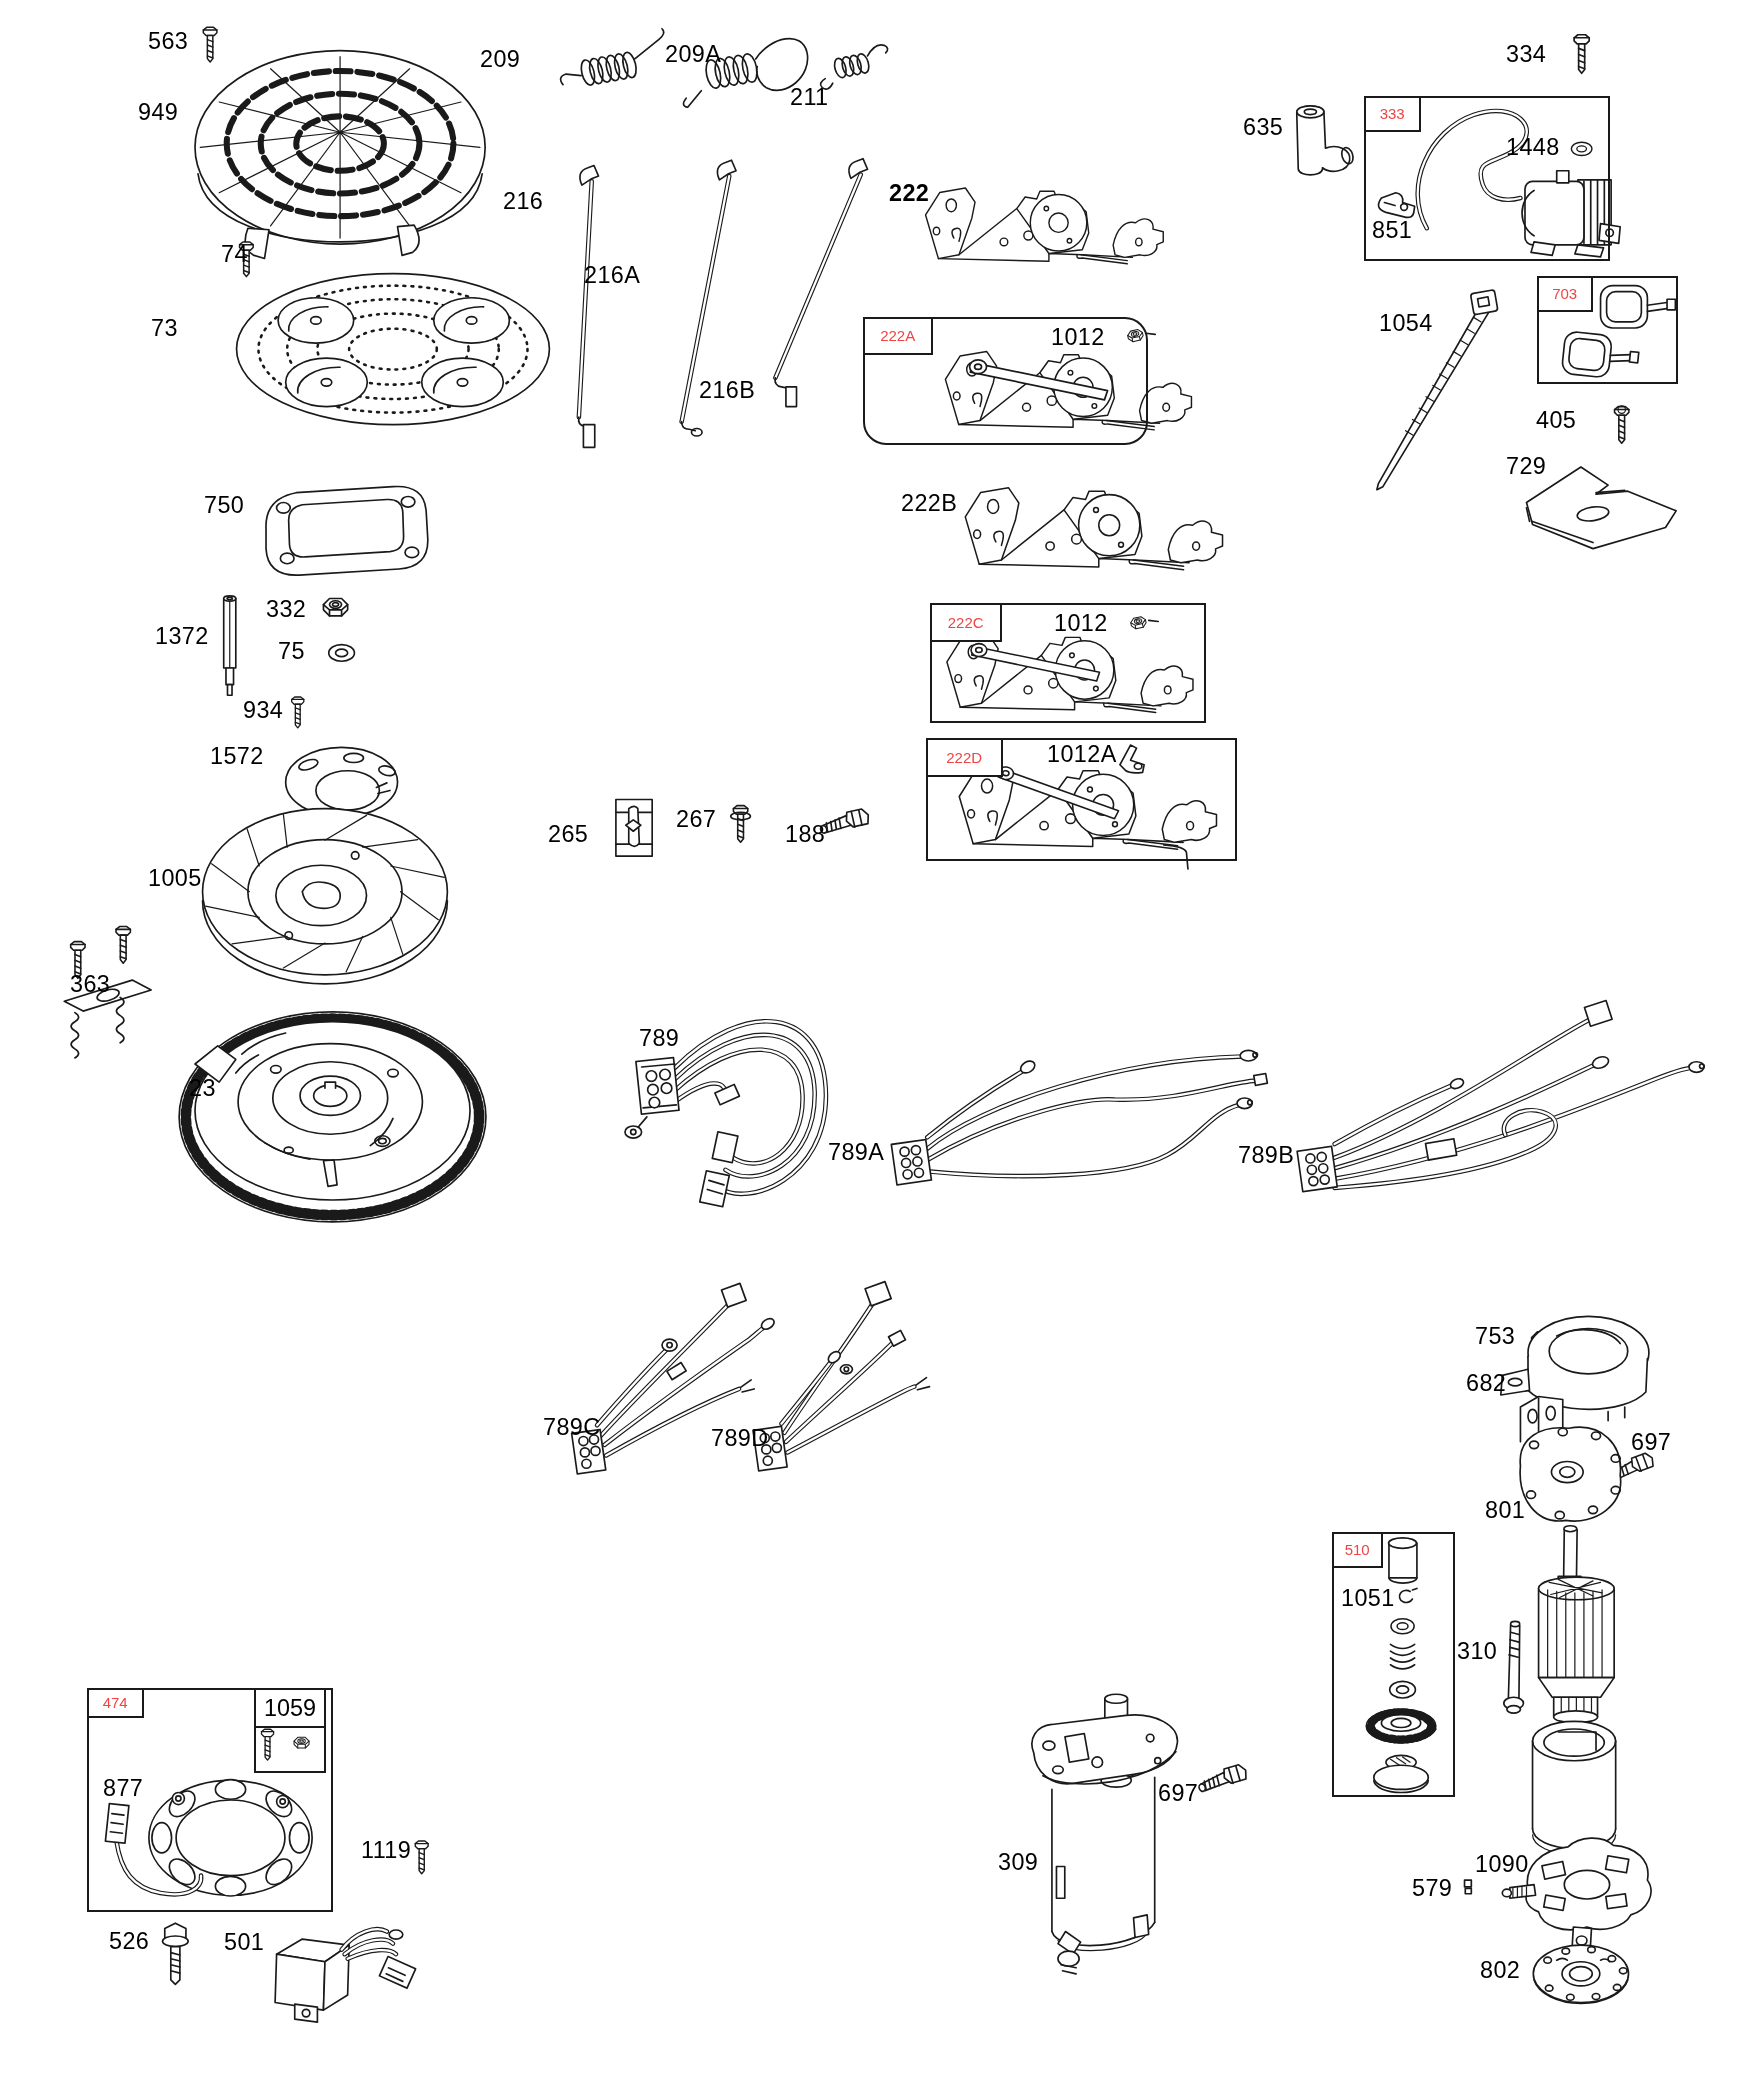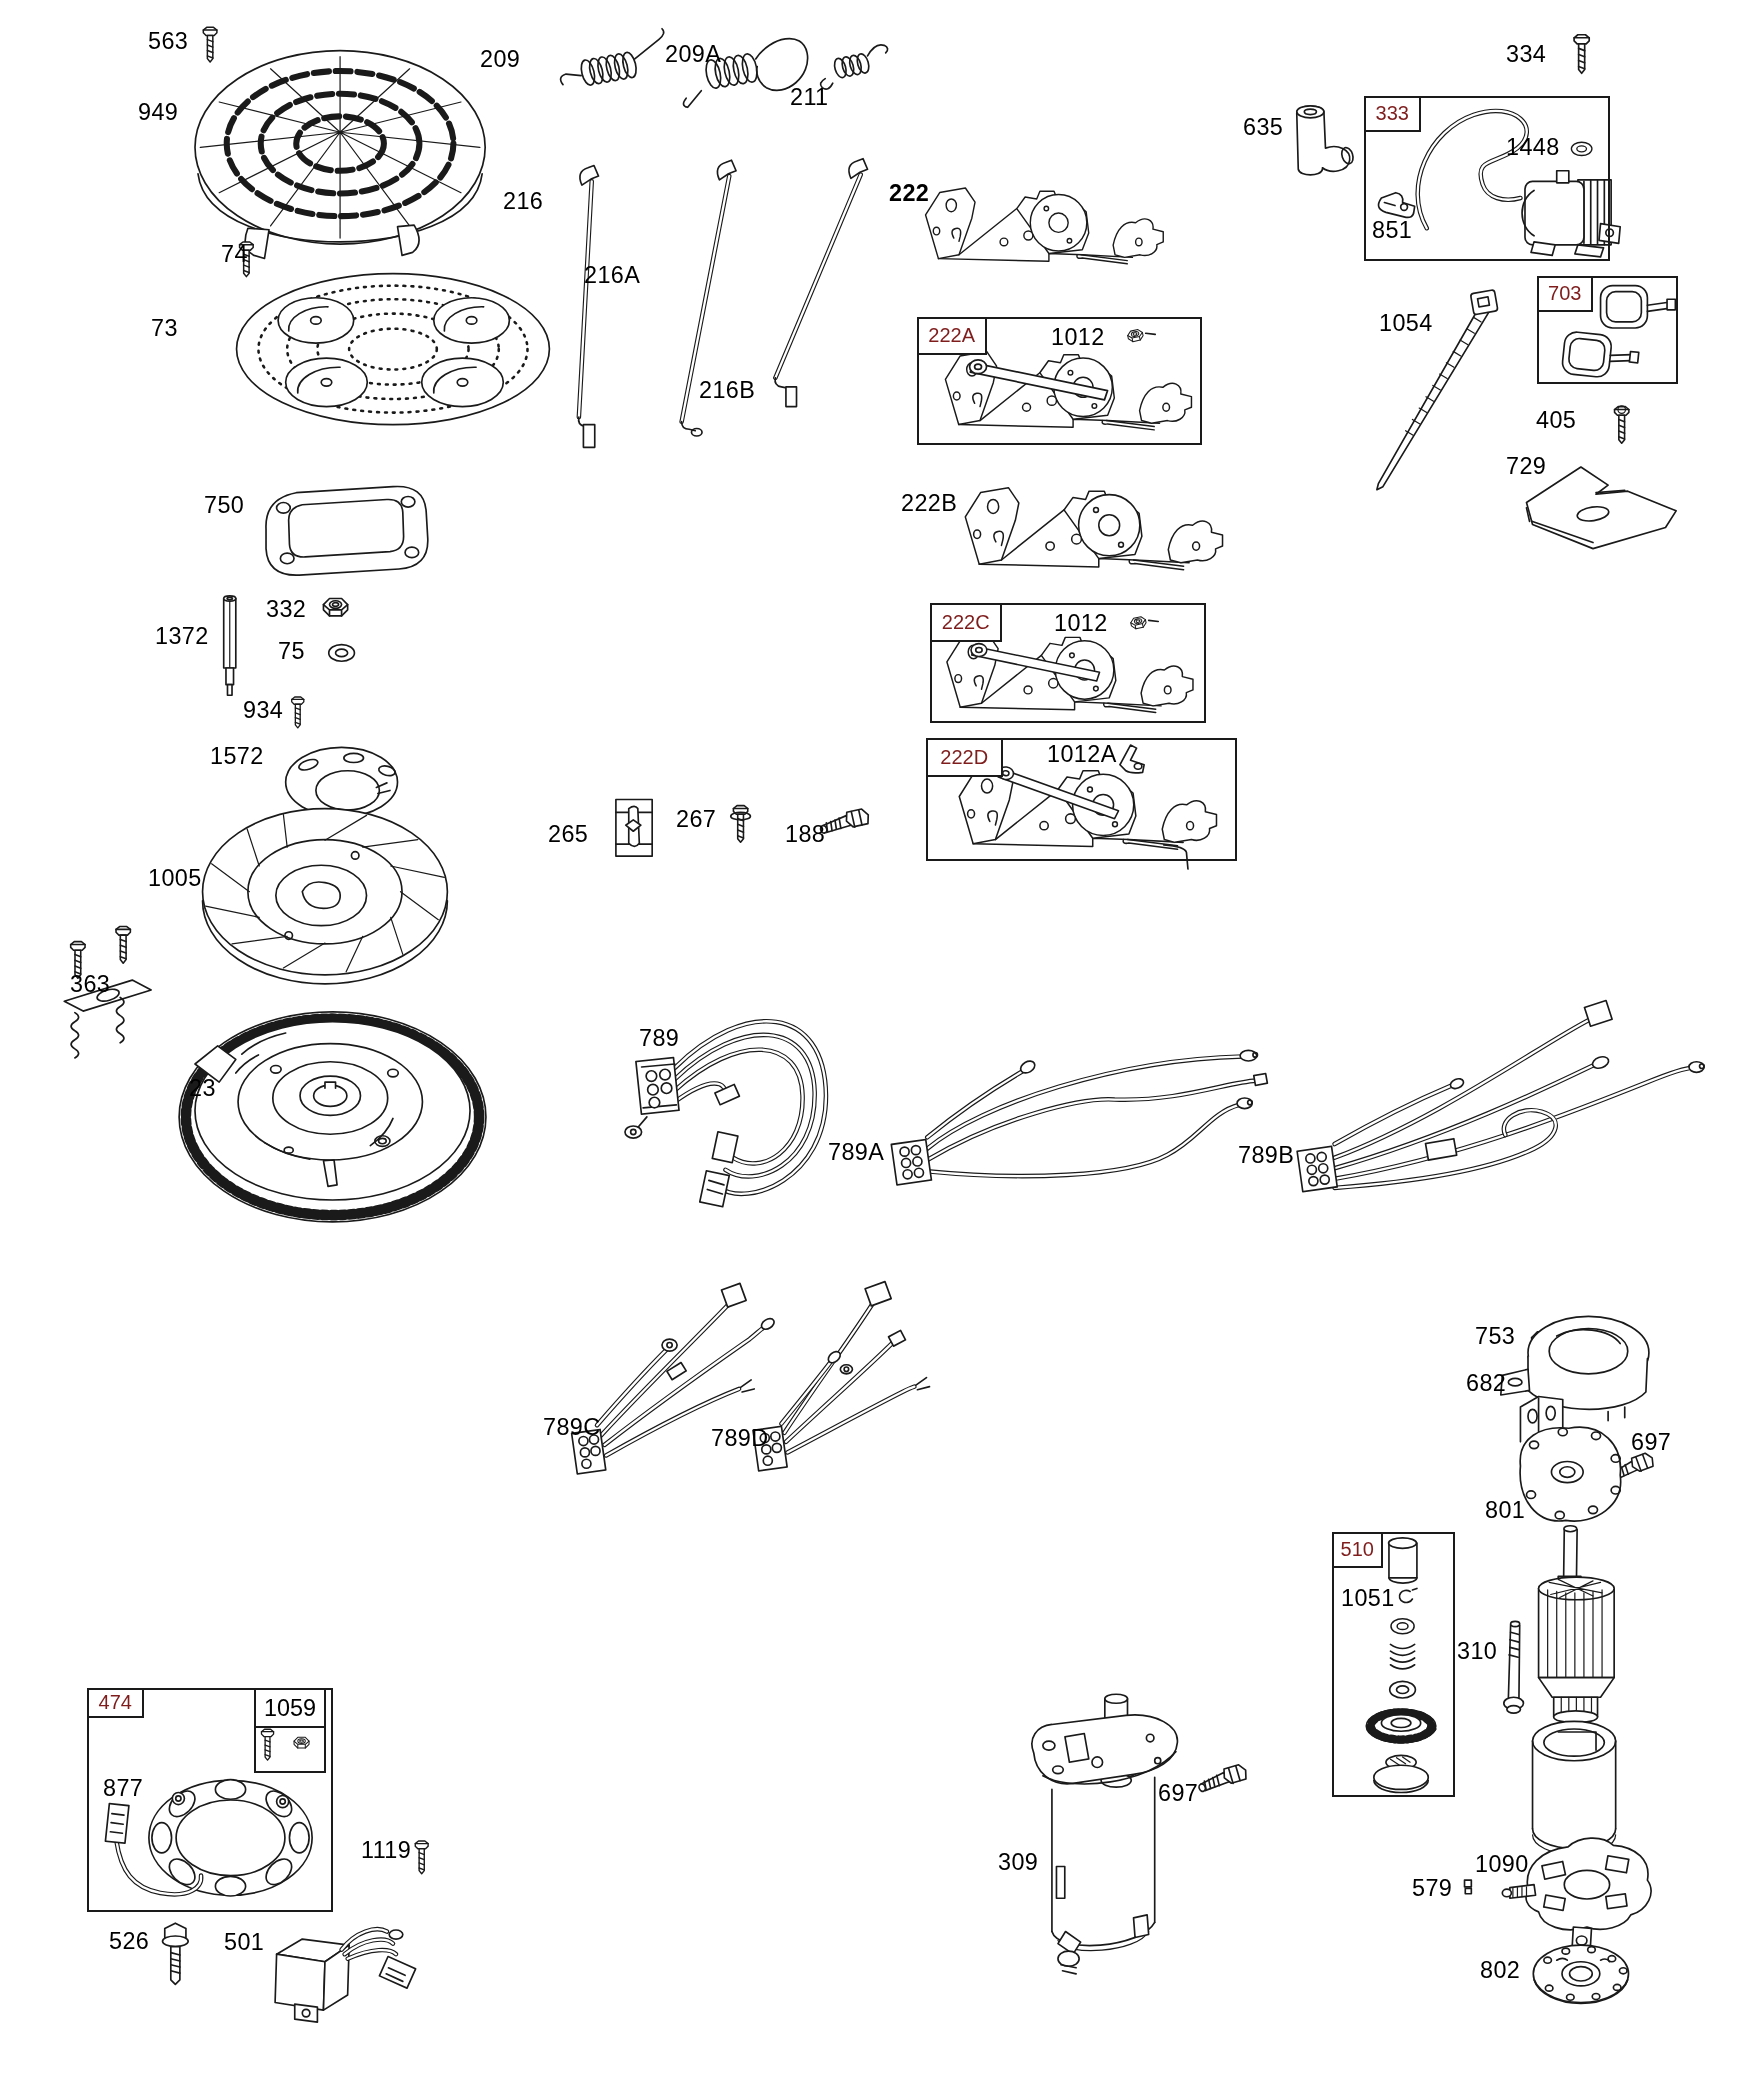--- a/index.html
+++ b/index.html
@@ -12,21 +12,21 @@
   svg .teeth2{stroke-width:11;stroke-dasharray:6 5;}
   svg .dots{stroke-width:3.4;stroke-dasharray:2.5 8;}
   svg .vent{stroke-width:8;stroke-dasharray:20 9;}
   svg .tube{stroke-width:6;}
   svg .tubein{stroke:#ffffff;stroke-width:3;}
   svg .thin{stroke-width:1.6;}
   .lbl{position:absolute;color:#000;font-size:23.4px;line-height:1.05;white-space:nowrap;
        letter-spacing:0.4px;}
   .pbox{position:absolute;border:2.3px solid #1a1a1a;box-sizing:border-box;}
   .pbox-label{position:absolute;left:-2.3px;top:-2.3px;border:2.3px solid #1a1a1a;box-sizing:border-box;
-       display:flex;align-items:center;justify-content:center;font-size:20px;color:#7f1d1d;background:#fff;}
+       display:flex;align-items:center;justify-content:center;font-size:15px;color:#ef4444;background:#fff;}
   .pbox-label-full{position:absolute;left:0;top:0;width:100%;height:38px;border-bottom:2.3px solid #1a1a1a;
        box-sizing:border-box;display:flex;align-items:center;justify-content:center;font-size:23.4px;color:#000;background:#fff;}
 </style>
 </head>
 <body>
 
 <div class="canvas">
 
 <svg width="1757" height="2097" viewBox="0 0 2325 2775">
 <defs>
@@ -687,21 +687,21 @@
   <path class="tube" d="M456,2586 C480,2566 510,2562 520,2572"></path>
   <path class="tubein" d="M456,2586 C480,2566 510,2562 520,2572"></path>
   <path class="tube" d="M460,2592 C492,2578 516,2578 524,2586"></path>
   <path class="tubein" d="M460,2592 C492,2578 516,2578 524,2586"></path>
   <rect class="wf" x="506" y="2596" width="40" height="28" transform="rotate(24 526 2610)"></rect>
   <path d="M514,2604 l22,10 M511,2612 l22,10"></path>
   <ellipse class="wf" cx="524" cy="2560" rx="9" ry="6"></ellipse>
 </g>
 </svg>
 
-<div class="pbox" style="left:917px;top:317px;width:285px;height:128px;">
+<div class="pbox" style="left:863px;top:317px;width:285px;height:128px;border-radius:23px;">
   <div class="pbox-label" style="width:70px;height:38px;">222A</div>
 </div>
 <div class="pbox" style="left:930px;top:603px;width:276px;height:120px;">
   <div class="pbox-label" style="width:72px;height:39px;">222C</div>
 </div>
 <div class="pbox" style="left:926px;top:738px;width:311px;height:123px;">
   <div class="pbox-label" style="width:77px;height:39px;">222D</div>
 </div>
 <div class="pbox" style="left:1364px;top:96px;width:246px;height:165px;">
   <div class="pbox-label" style="width:57px;height:36px;">333</div>

